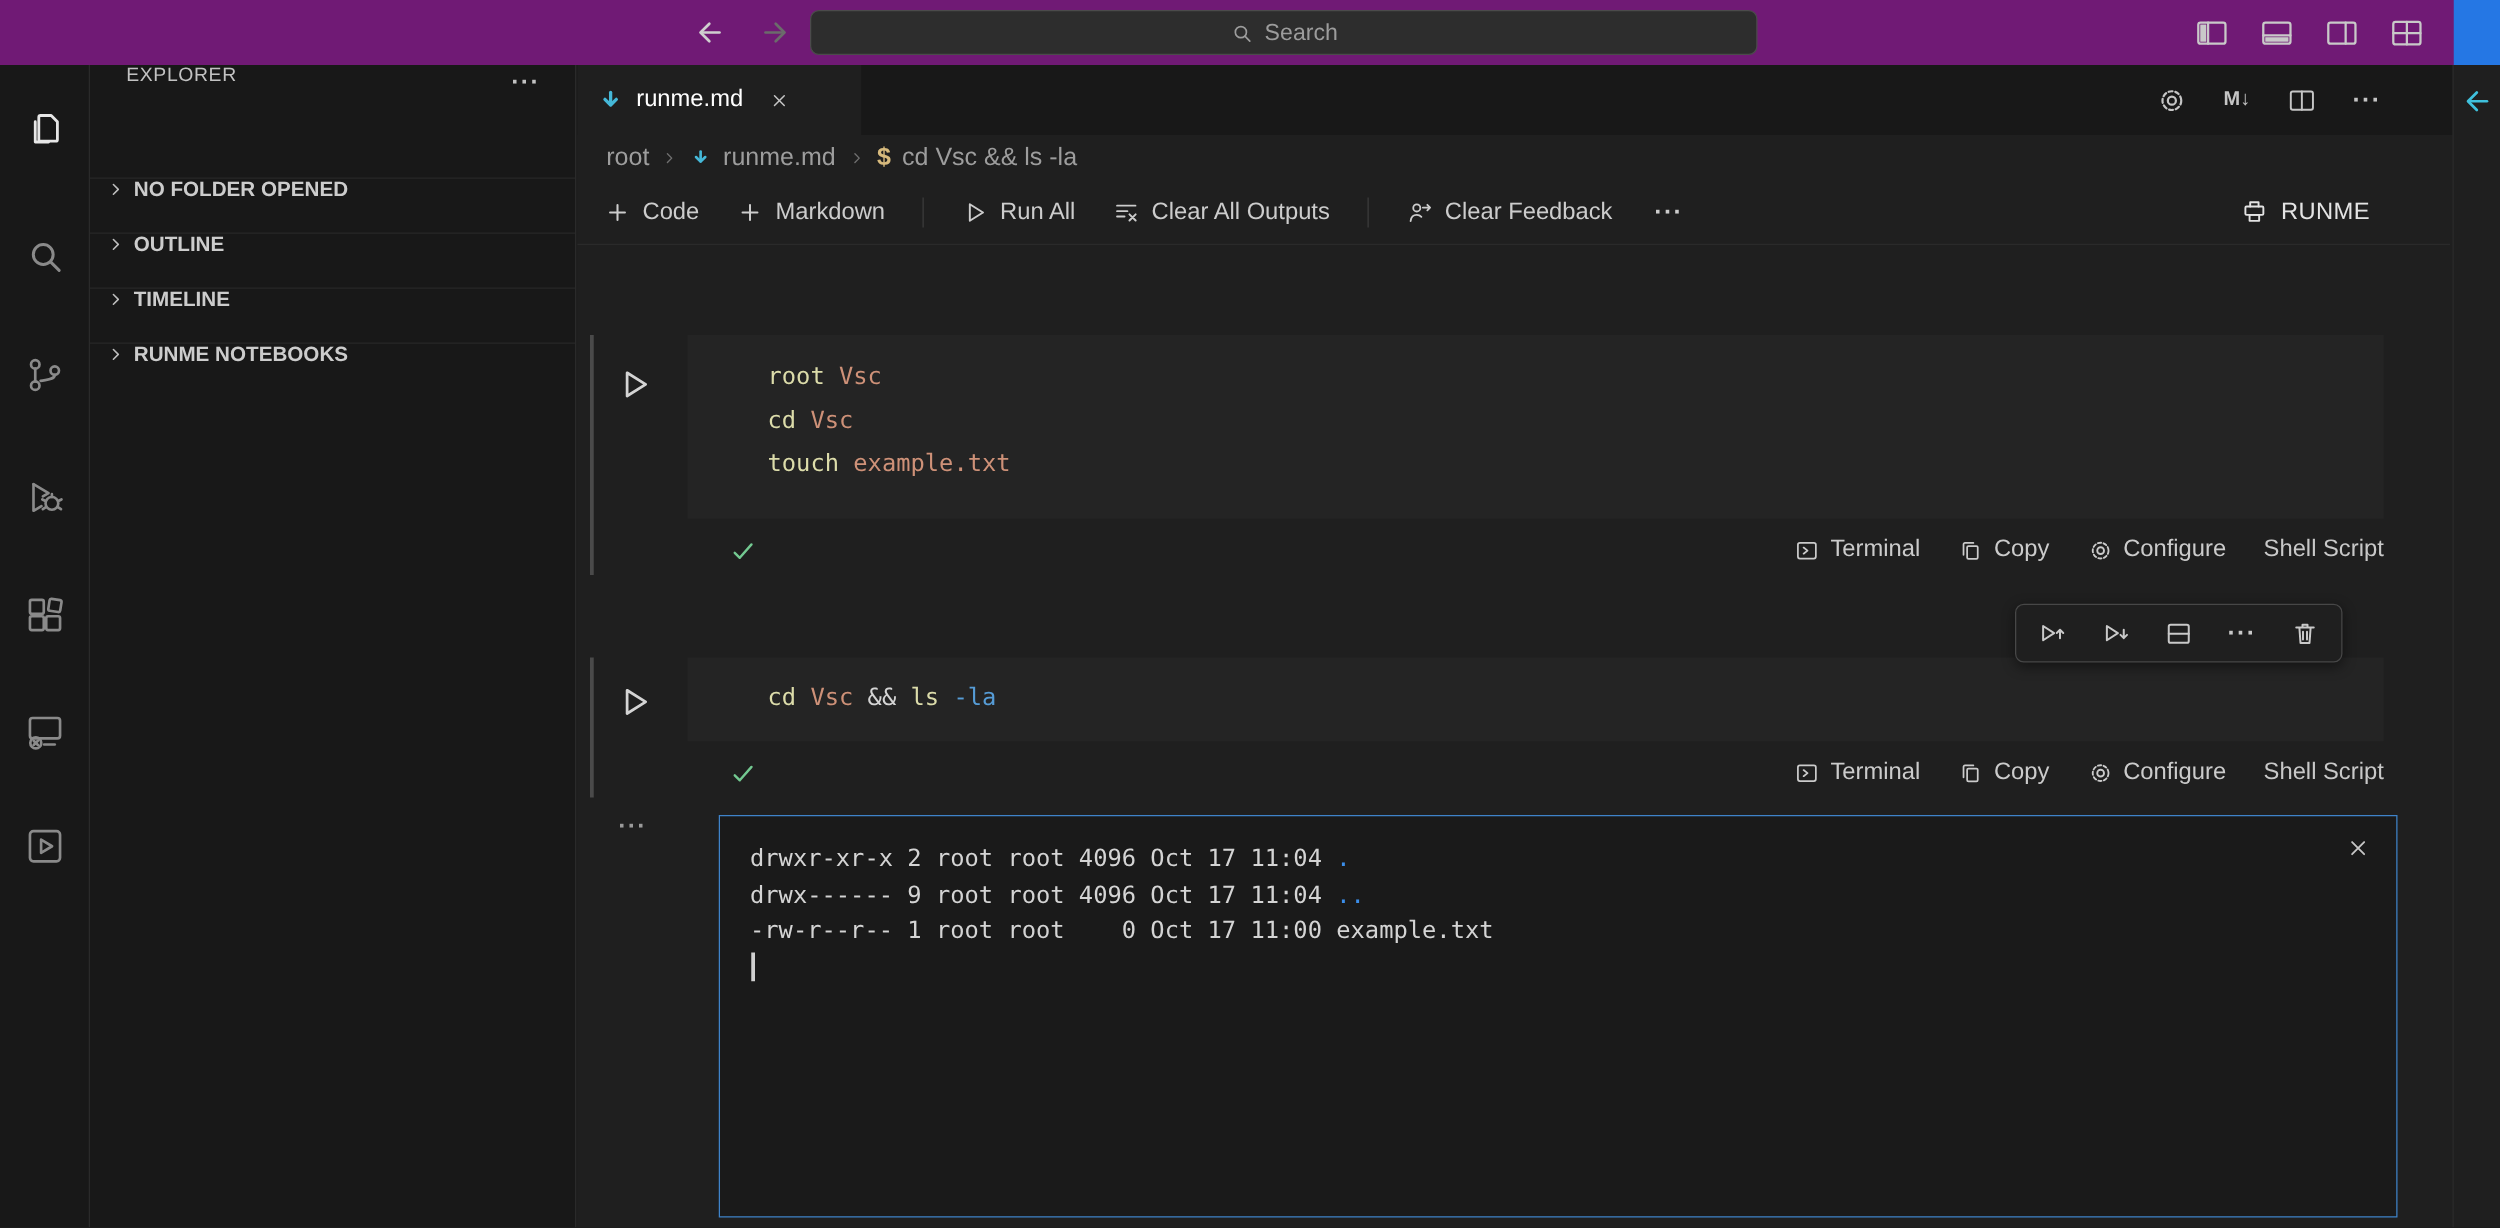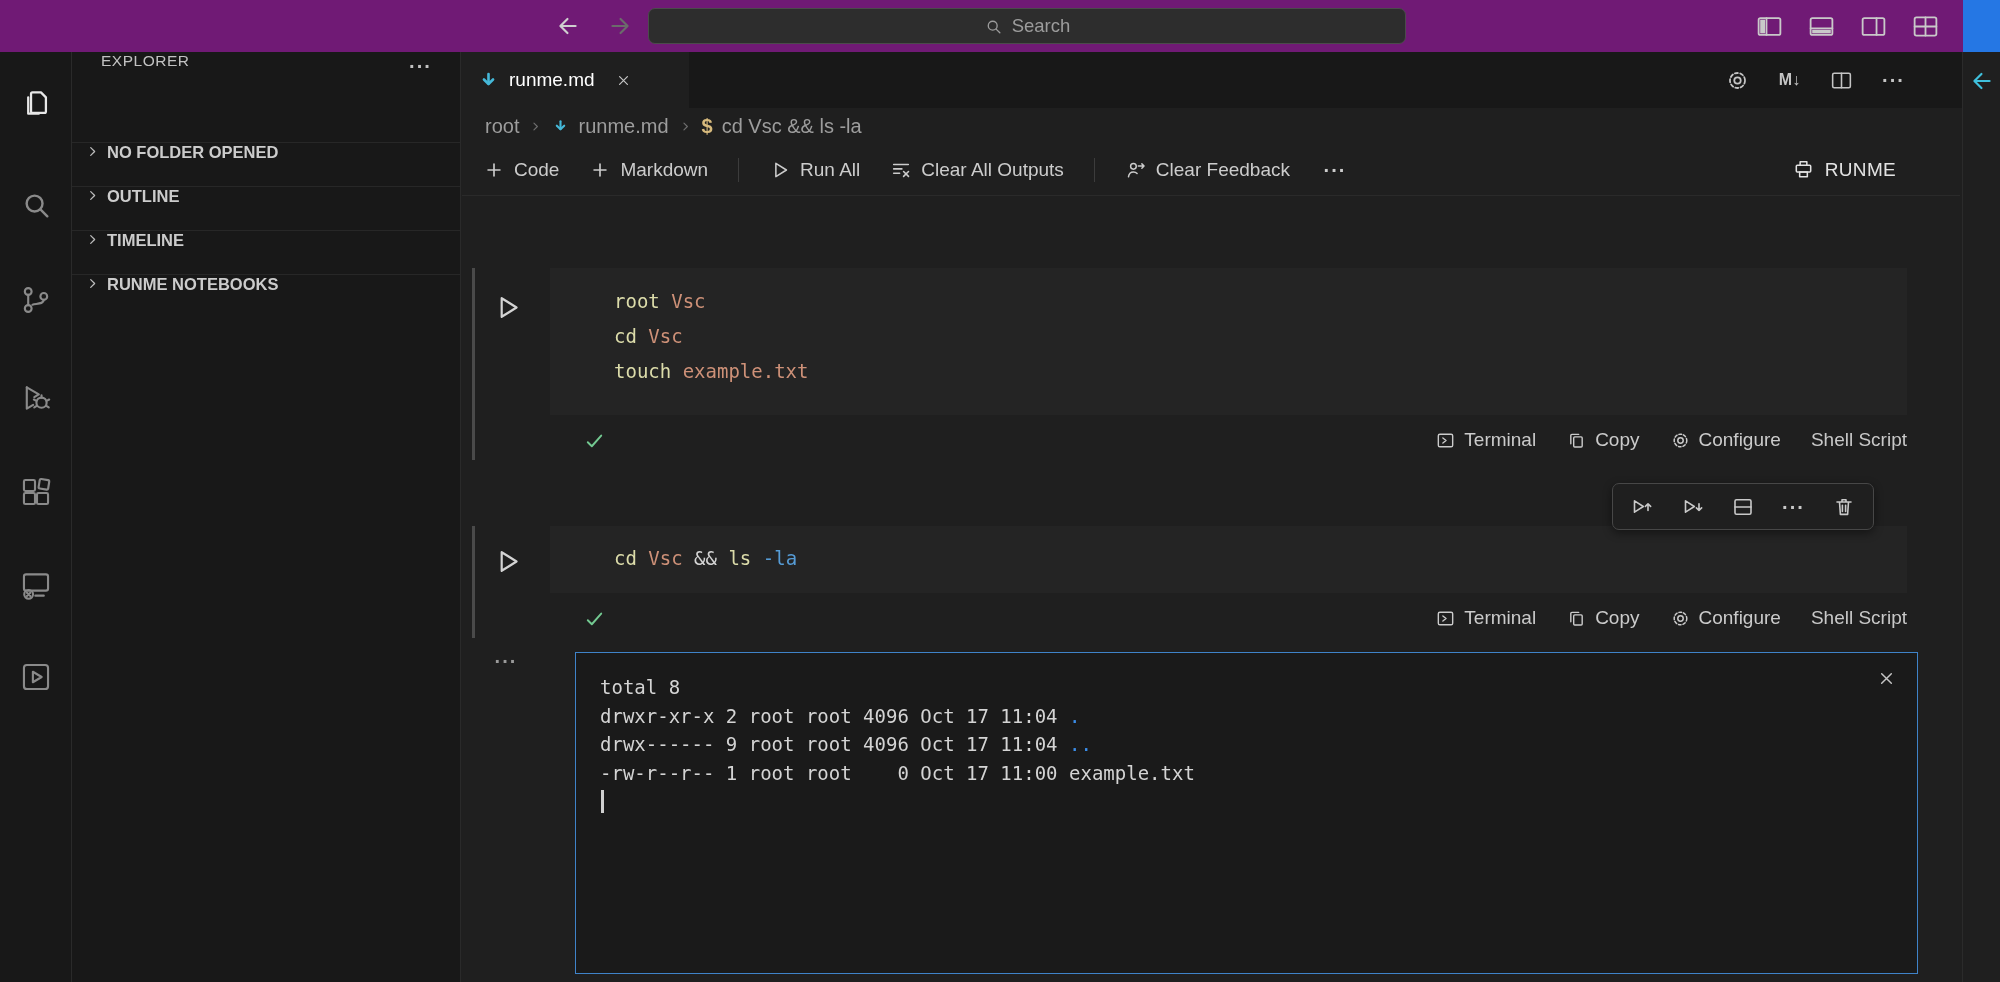--- a/index.html
+++ b/index.html
@@ -508,21 +508,20 @@
     <span class="icon out-dots">
         <span class="txt-icon">···</span>
       </span>
     <div class="output">
       <span class="icon out-close">
           <svg viewBox="0 0 24 24" fill="none" stroke="currentColor" stroke-width="1.7" stroke-linecap="round" stroke-linejoin="round">
             <path d="M6.5 6.5l11 11M17.5 6.5l-11 11"></path>
           </svg>
         </span>
       <div class="out-code" id="output-lines">
-          <div class="code-line"><span class="tok-plain">total 8</span></div>
           <div class="code-line"><span class="tok-plain">drwxr-xr-x 2 root root 4096 Oct 17 11:04 </span><span class="tok-dir">.</span></div>
           <div class="code-line"><span class="tok-plain">drwx------ 9 root root 4096 Oct 17 11:04 </span><span class="tok-dir">..</span></div>
           <div class="code-line"><span class="tok-plain">-rw-r--r-- 1 root root    0 Oct 17 11:00 example.txt</span></div>
         </div>
       <div class="caret"></div>
     </div>
 
   </div>
 </div>
 

